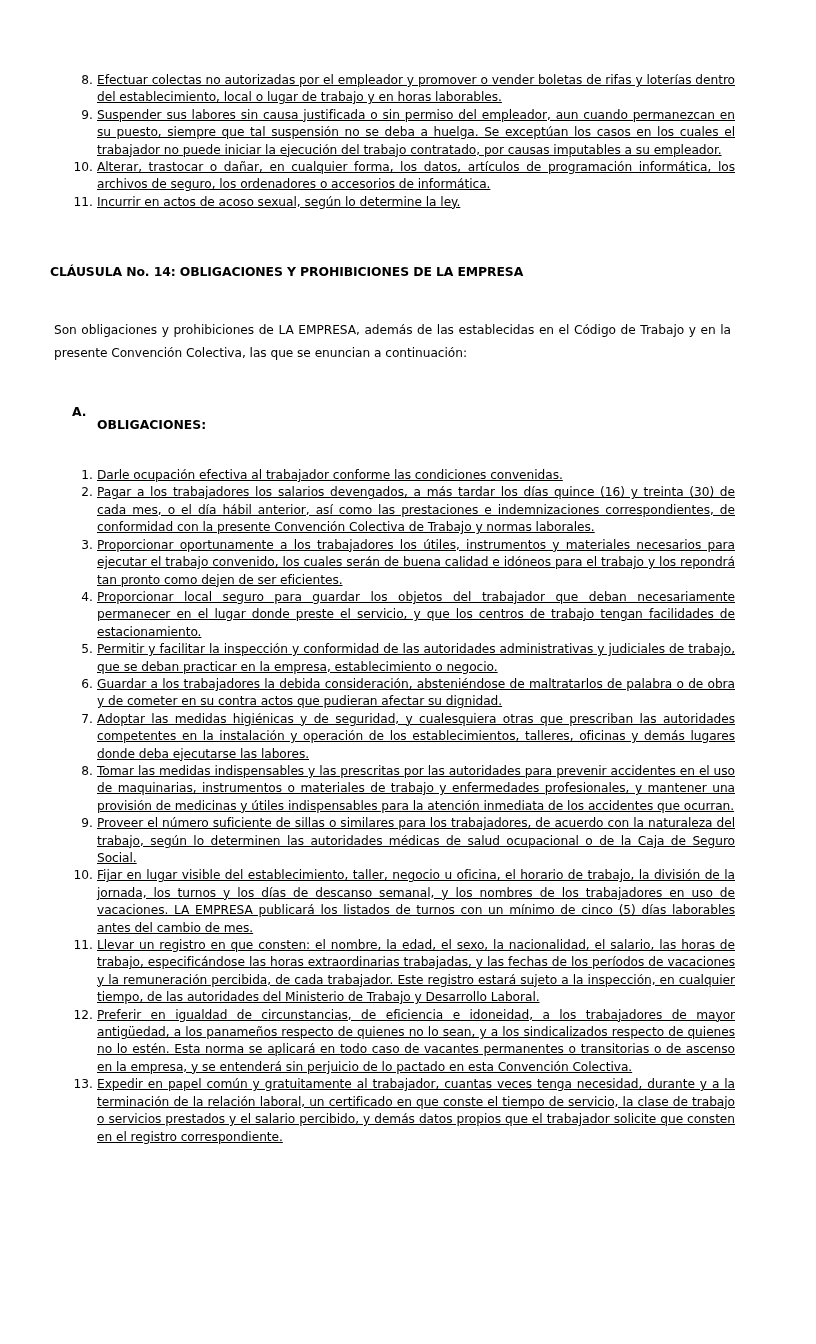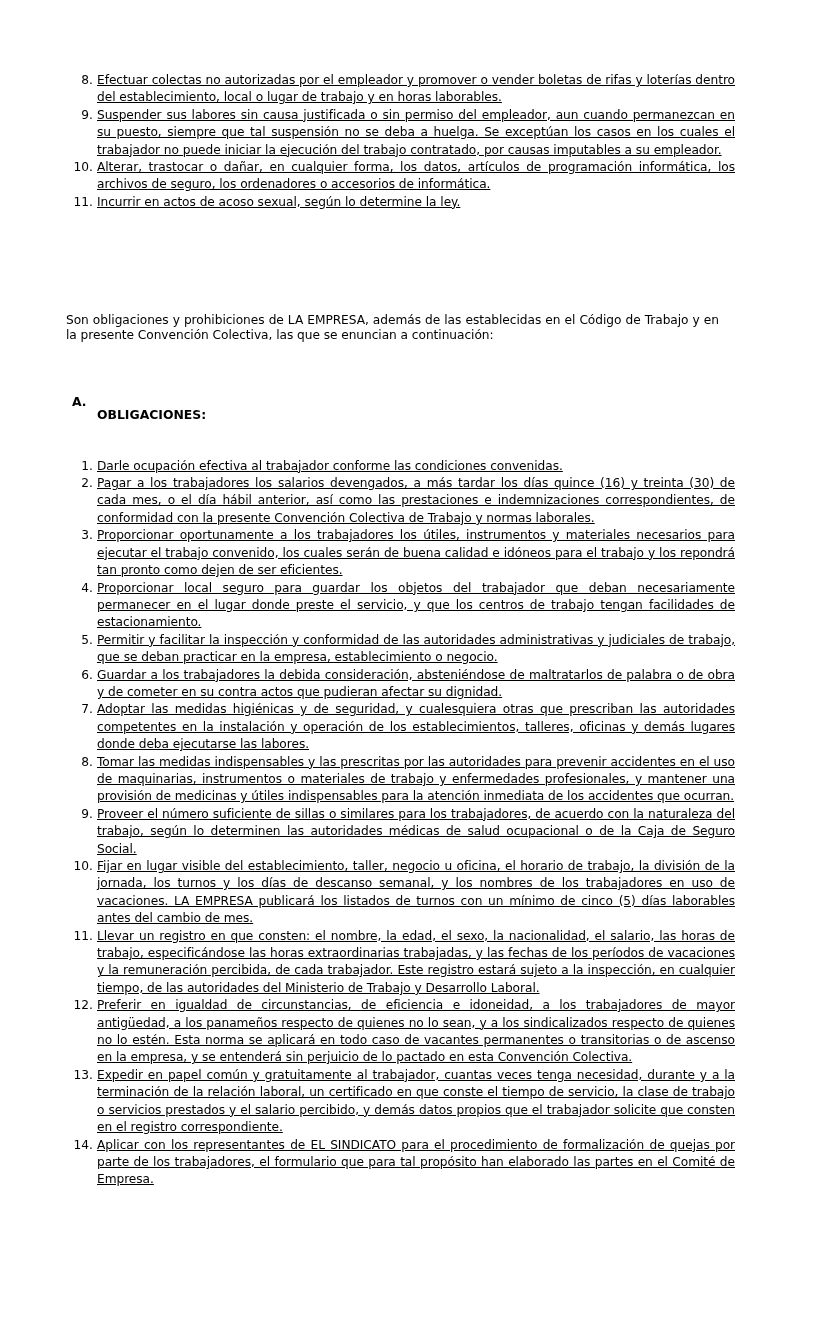--- a/index.html
+++ b/index.html
@@ -23,24 +23,24 @@
     top: 0;
     width: 816px;
     height: 1344px;
     box-sizing: border-box;
     padding: 72px 81px 60px 50px;
   }
 
   
   .para {
     font-size: 12.2px;
-    line-height: 15px;
+    line-height: 23px;
     text-align: justify;
     text-justify: inter-word;
-    margin: 16px;
+    margin: 4px;
     letter-spacing: -0.05px;
   }
   .spacer-md { height: 34px; }
   .spacer-lg { height: 52px; }
 
   
   .clause-heading {
     font-size: 12.4px;
     font-weight: bold;
     line-height: 17.4px;
@@ -118,20 +118,21 @@
       <span class="body">Alterar, trastocar o dañar, en cualquier forma, los datos, artículos de programación informática, los archivos de seguro, los ordenadores o accesorios de informática.</span>
     </li>
     <li class="item">
       <span class="num">11.</span>
       <span class="body">Incurrir en actos de acoso sexual, según lo determine la ley.</span>
     </li>
   </ol>
 
   <div class="spacer-lg"></div>
 
+  <h1 class="clause-heading">CLÁUSULA No. 14: OBLIGACIONES Y PROHIBICIONES DE LA EMPRESA</h1>
 
   <div class="spacer-md"></div>
 
   <p class="para">Son obligaciones y prohibiciones de LA EMPRESA, además de las establecidas en el Código de Trabajo y en la presente Convención Colectiva, las que se enuncian a continuación:</p>
 
   <div class="spacer-md"></div>
 
   <h2 class="section-heading">
     <span class="sec-letter">A.</span>
     <span class="sec-label">OBLIGACIONES:</span>
@@ -185,19 +186,15 @@
       <span class="body">Llevar un registro en que consten: el nombre, la edad, el sexo, la nacionalidad, el salario, las horas de trabajo, especificándose las horas extraordinarias trabajadas, y las fechas de los períodos de vacaciones y la remuneración percibida, de cada trabajador.  Este registro estará sujeto a la inspección, en cualquier tiempo, de las autoridades del Ministerio de Trabajo y Desarrollo Laboral.</span>
     </li>
     <li class="item">
       <span class="num">12.</span>
       <span class="body">Preferir en igualdad de circunstancias, de eficiencia e idoneidad, a los trabajadores de mayor antigüedad, a los panameños respecto de quienes no lo sean, y a los sindicalizados respecto de quienes no lo estén.  Esta norma se aplicará en todo caso de vacantes permanentes o transitorias o de ascenso en la empresa, y se entenderá sin perjuicio de lo pactado en esta Convención Colectiva.</span>
     </li>
     <li class="item">
       <span class="num">13.</span>
       <span class="body">Expedir en papel común y gratuitamente al trabajador, cuantas veces tenga necesidad, durante y a la terminación de la relación laboral, un certificado en que conste el tiempo de servicio, la clase de trabajo o servicios prestados y el salario percibido, y demás datos propios que el trabajador solicite que consten en el registro correspondiente.</span>
     </li>
-    <li class="item">
-      <span class="num">14.</span>
-      <span class="body">Aplicar con los representantes de EL SINDICATO para el procedimiento de formalización de quejas por parte de los trabajadores, el formulario que para tal propósito han elaborado las partes en el Comité de Empresa.</span>
-    </li>
   </ol>
 
 </div>
 
 </body></html>

